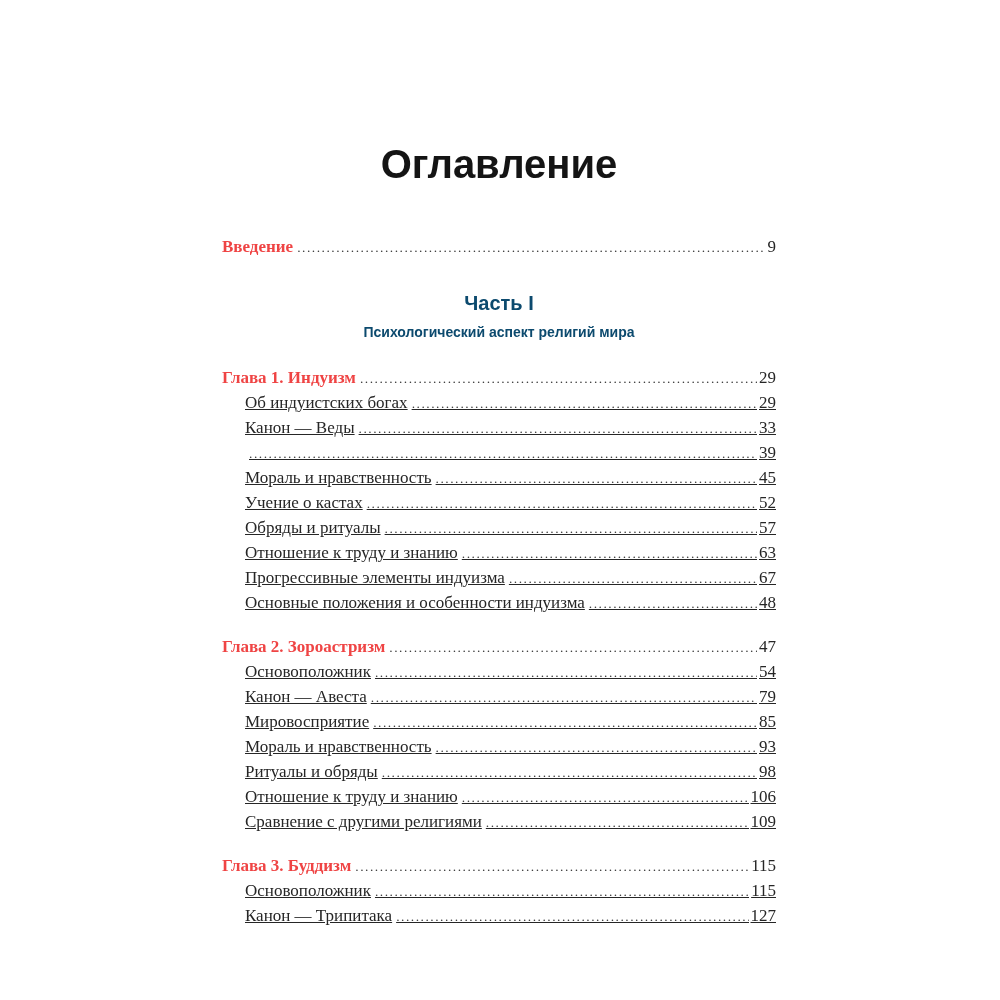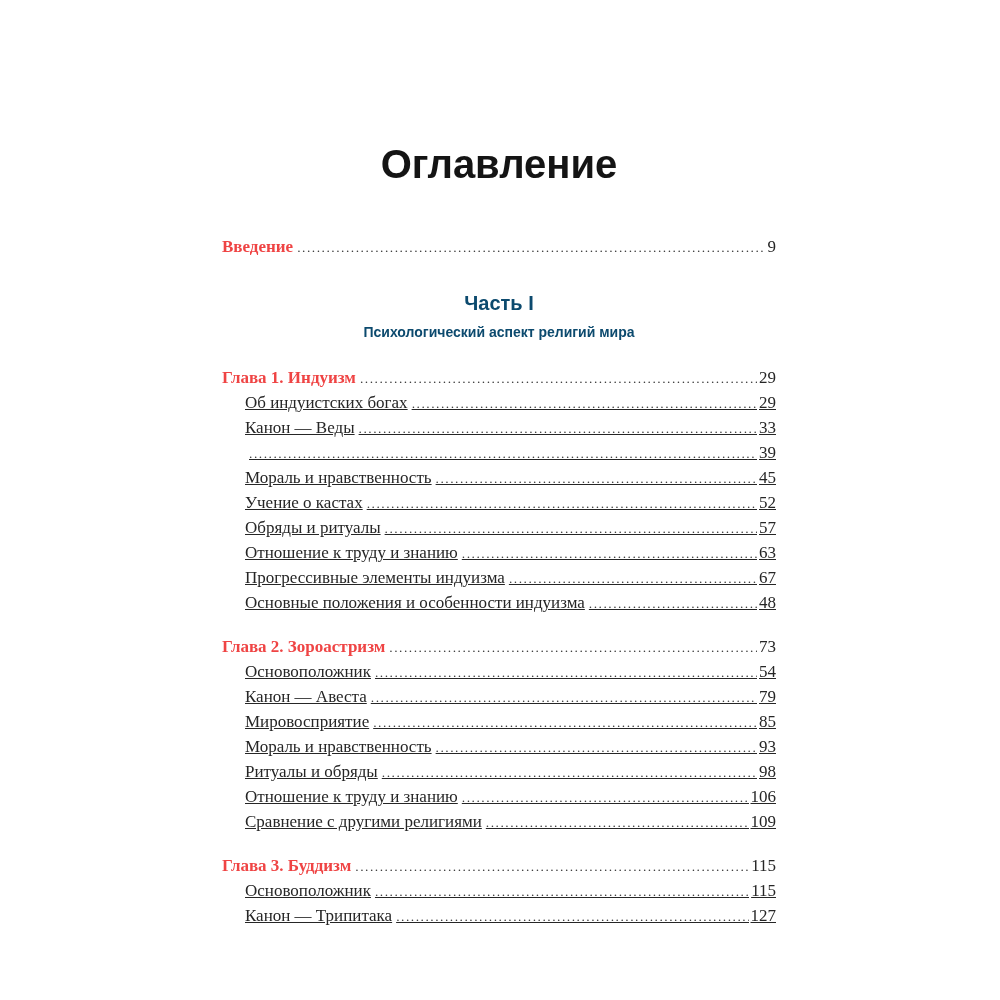--- a/index.html
+++ b/index.html
@@ -160,21 +160,21 @@
         <span class="label">Основные положения и особенности индуизма</span>
         <span class="dots"></span>
         <span class="pagenum">48</span>
       </div>
     </div>
 
     <div class="chapter-group">
       <div class="row bold">
         <span class="label">Глава 2. Зороастризм</span>
         <span class="dots"></span>
-        <span class="pagenum">73</span>
+        <span class="pagenum">47</span>
       </div>
       <div class="row sub">
         <span class="label">Основоположник</span>
         <span class="dots"></span>
         <span class="pagenum">54</span>
       </div>
       <div class="row sub">
         <span class="label">Канон — Авеста</span>
         <span class="dots"></span>
         <span class="pagenum">79</span>

